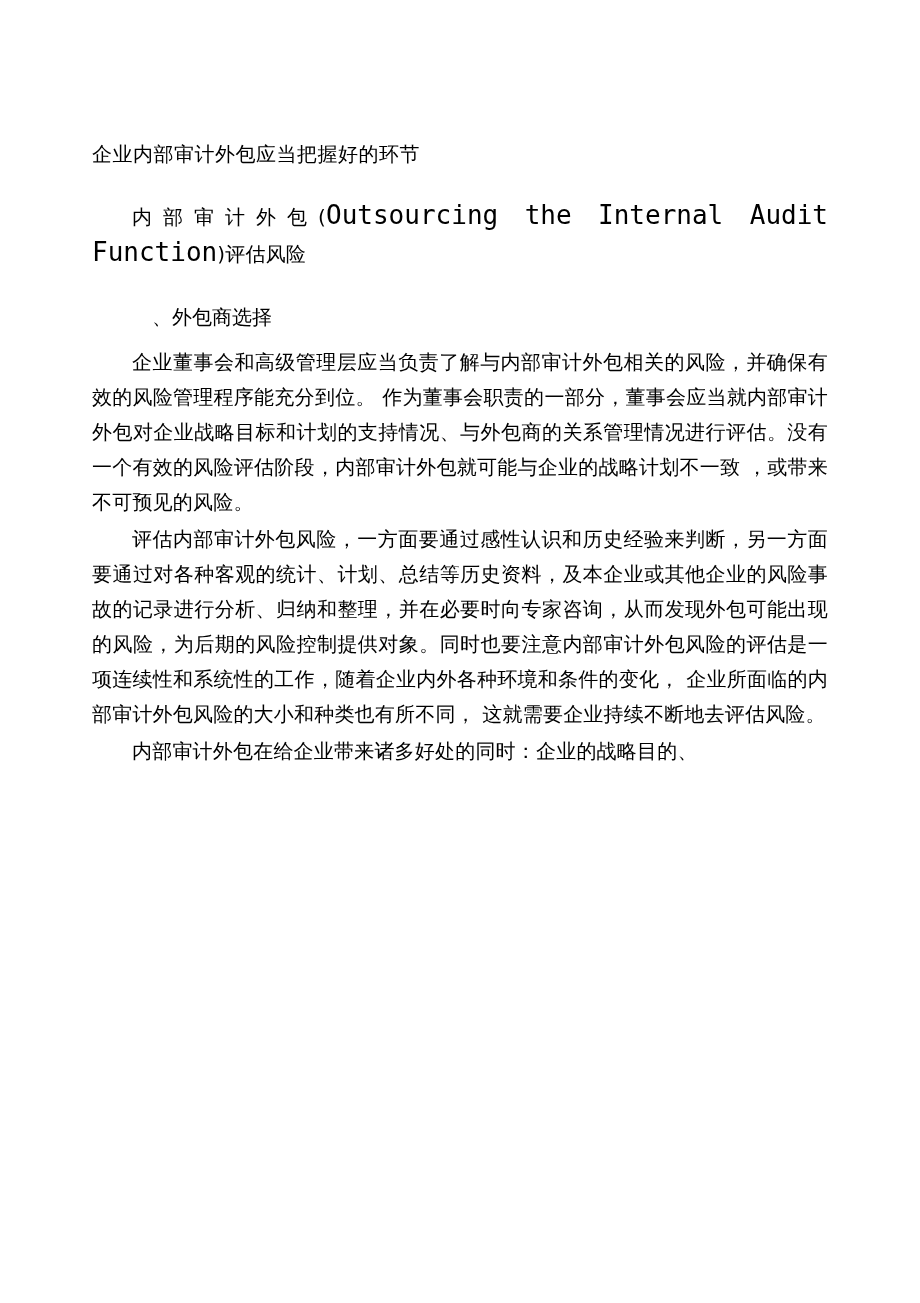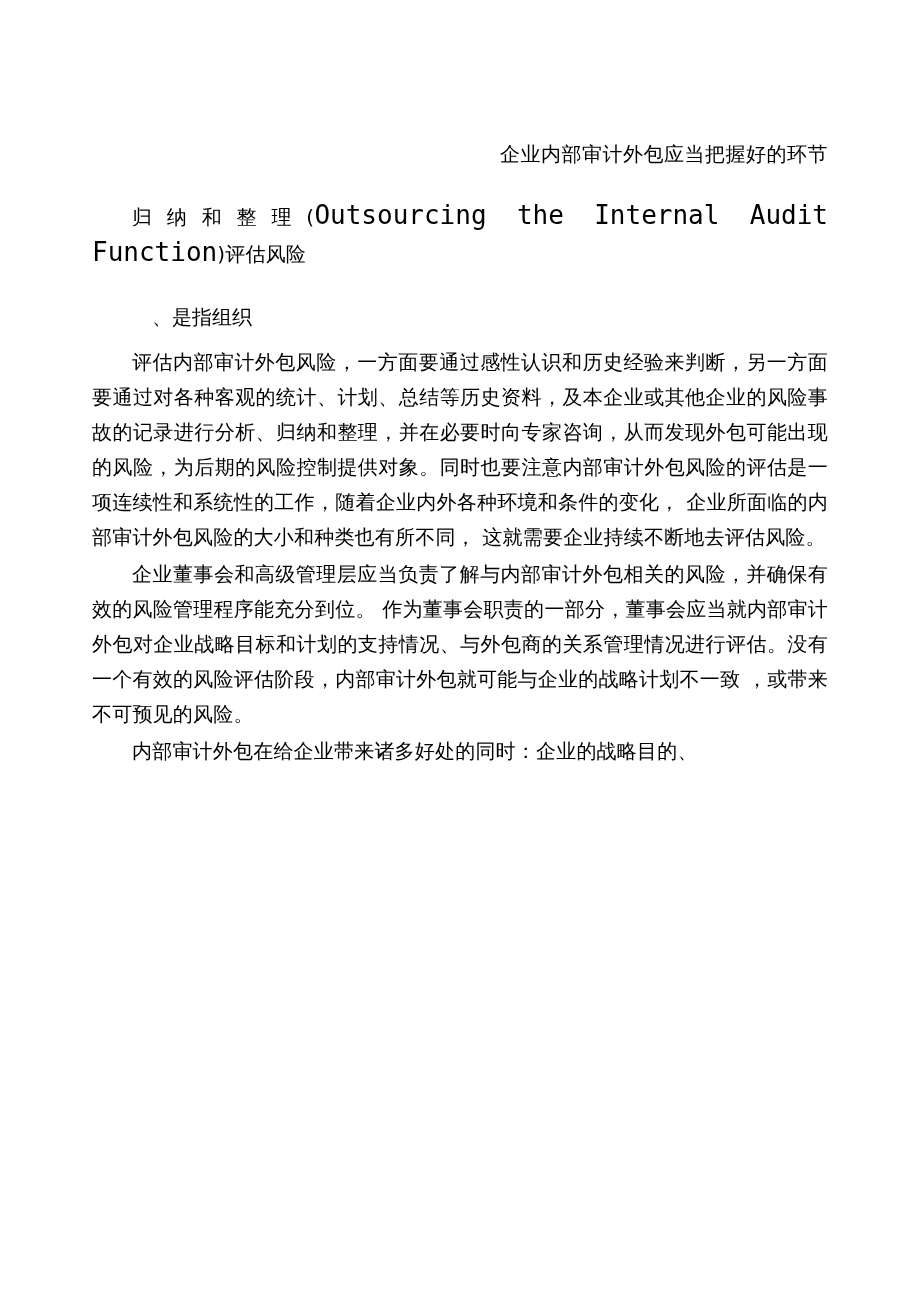--- a/index.html
+++ b/index.html
@@ -15,21 +15,21 @@
     overflow: hidden;
   }
   .page {
     position: relative;
     width: 920px;
     height: 1303px;
     box-sizing: border-box;
     padding: 140px 92px 40px 92px;
   }
   .doc-title {
-    text-align: right;
+    text-align: left;
     font-size: 20px;
     line-height: 1.4;
     letter-spacing: 0.5px;
     margin: 0 0 30px 0;
     font-weight: normal;
     font-family: "DejaVu Sans", sans-serif;
   }
   .para {
     font-size: 20px;
     line-height: 35px;
@@ -57,27 +57,27 @@
   .spacer-sm { height: 12px; }
 </style>
 </head>
 <body>
 
 <div class="page">
 
   <h1 class="doc-title">企业内部审计外包应当把握好的环节</h1>
 
   <p class="para indent">
-    <span>归纳和整理(</span><span class="mono-inline">Outsourcing the Internal Audit Function</span><span>)评估风险</span>
+    <span>内部审计外包(</span><span class="mono-inline">Outsourcing the Internal Audit Function</span><span>)评估风险</span>
   </p>
 
 
   <div class="spacer-sm"></div>
 
-  <p class="section-head">、是指组织</p>
+  <p class="section-head">、外包商选择</p>
+
+  <p class="para indent">企业董事会和高级管理层应当负责了解与内部审计外包相关的风险，并确保有效的风险管理程序能充分到位。 作为董事会职责的一部分，董事会应当就内部审计外包对企业战略目标和计划的支持情况、与外包商的关系管理情况进行评估。没有一个有效的风险评估阶段，内部审计外包就可能与企业的战略计划不一致 ，或带来不可预见的风险。</p>
 
   <p class="para indent">评估内部审计外包风险，一方面要通过感性认识和历史经验来判断，另一方面要通过对各种客观的统计、计划、总结等历史资料，及本企业或其他企业的风险事故的记录进行分析、归纳和整理，并在必要时向专家咨询，从而发现外包可能出现的风险，为后期的风险控制提供对象。同时也要注意内部审计外包风险的评估是一项连续性和系统性的工作，随着企业内外各种环境和条件的变化， 企业所面临的内部审计外包风险的大小和种类也有所不同， 这就需要企业持续不断地去评估风险。</p>
-
-  <p class="para indent">企业董事会和高级管理层应当负责了解与内部审计外包相关的风险，并确保有效的风险管理程序能充分到位。 作为董事会职责的一部分，董事会应当就内部审计外包对企业战略目标和计划的支持情况、与外包商的关系管理情况进行评估。没有一个有效的风险评估阶段，内部审计外包就可能与企业的战略计划不一致 ，或带来不可预见的风险。</p>
 
   <p class="para indent">内部审计外包在给企业带来诸多好处的同时：企业的战略目的、</p>
 
 </div>
 
 </body></html>

